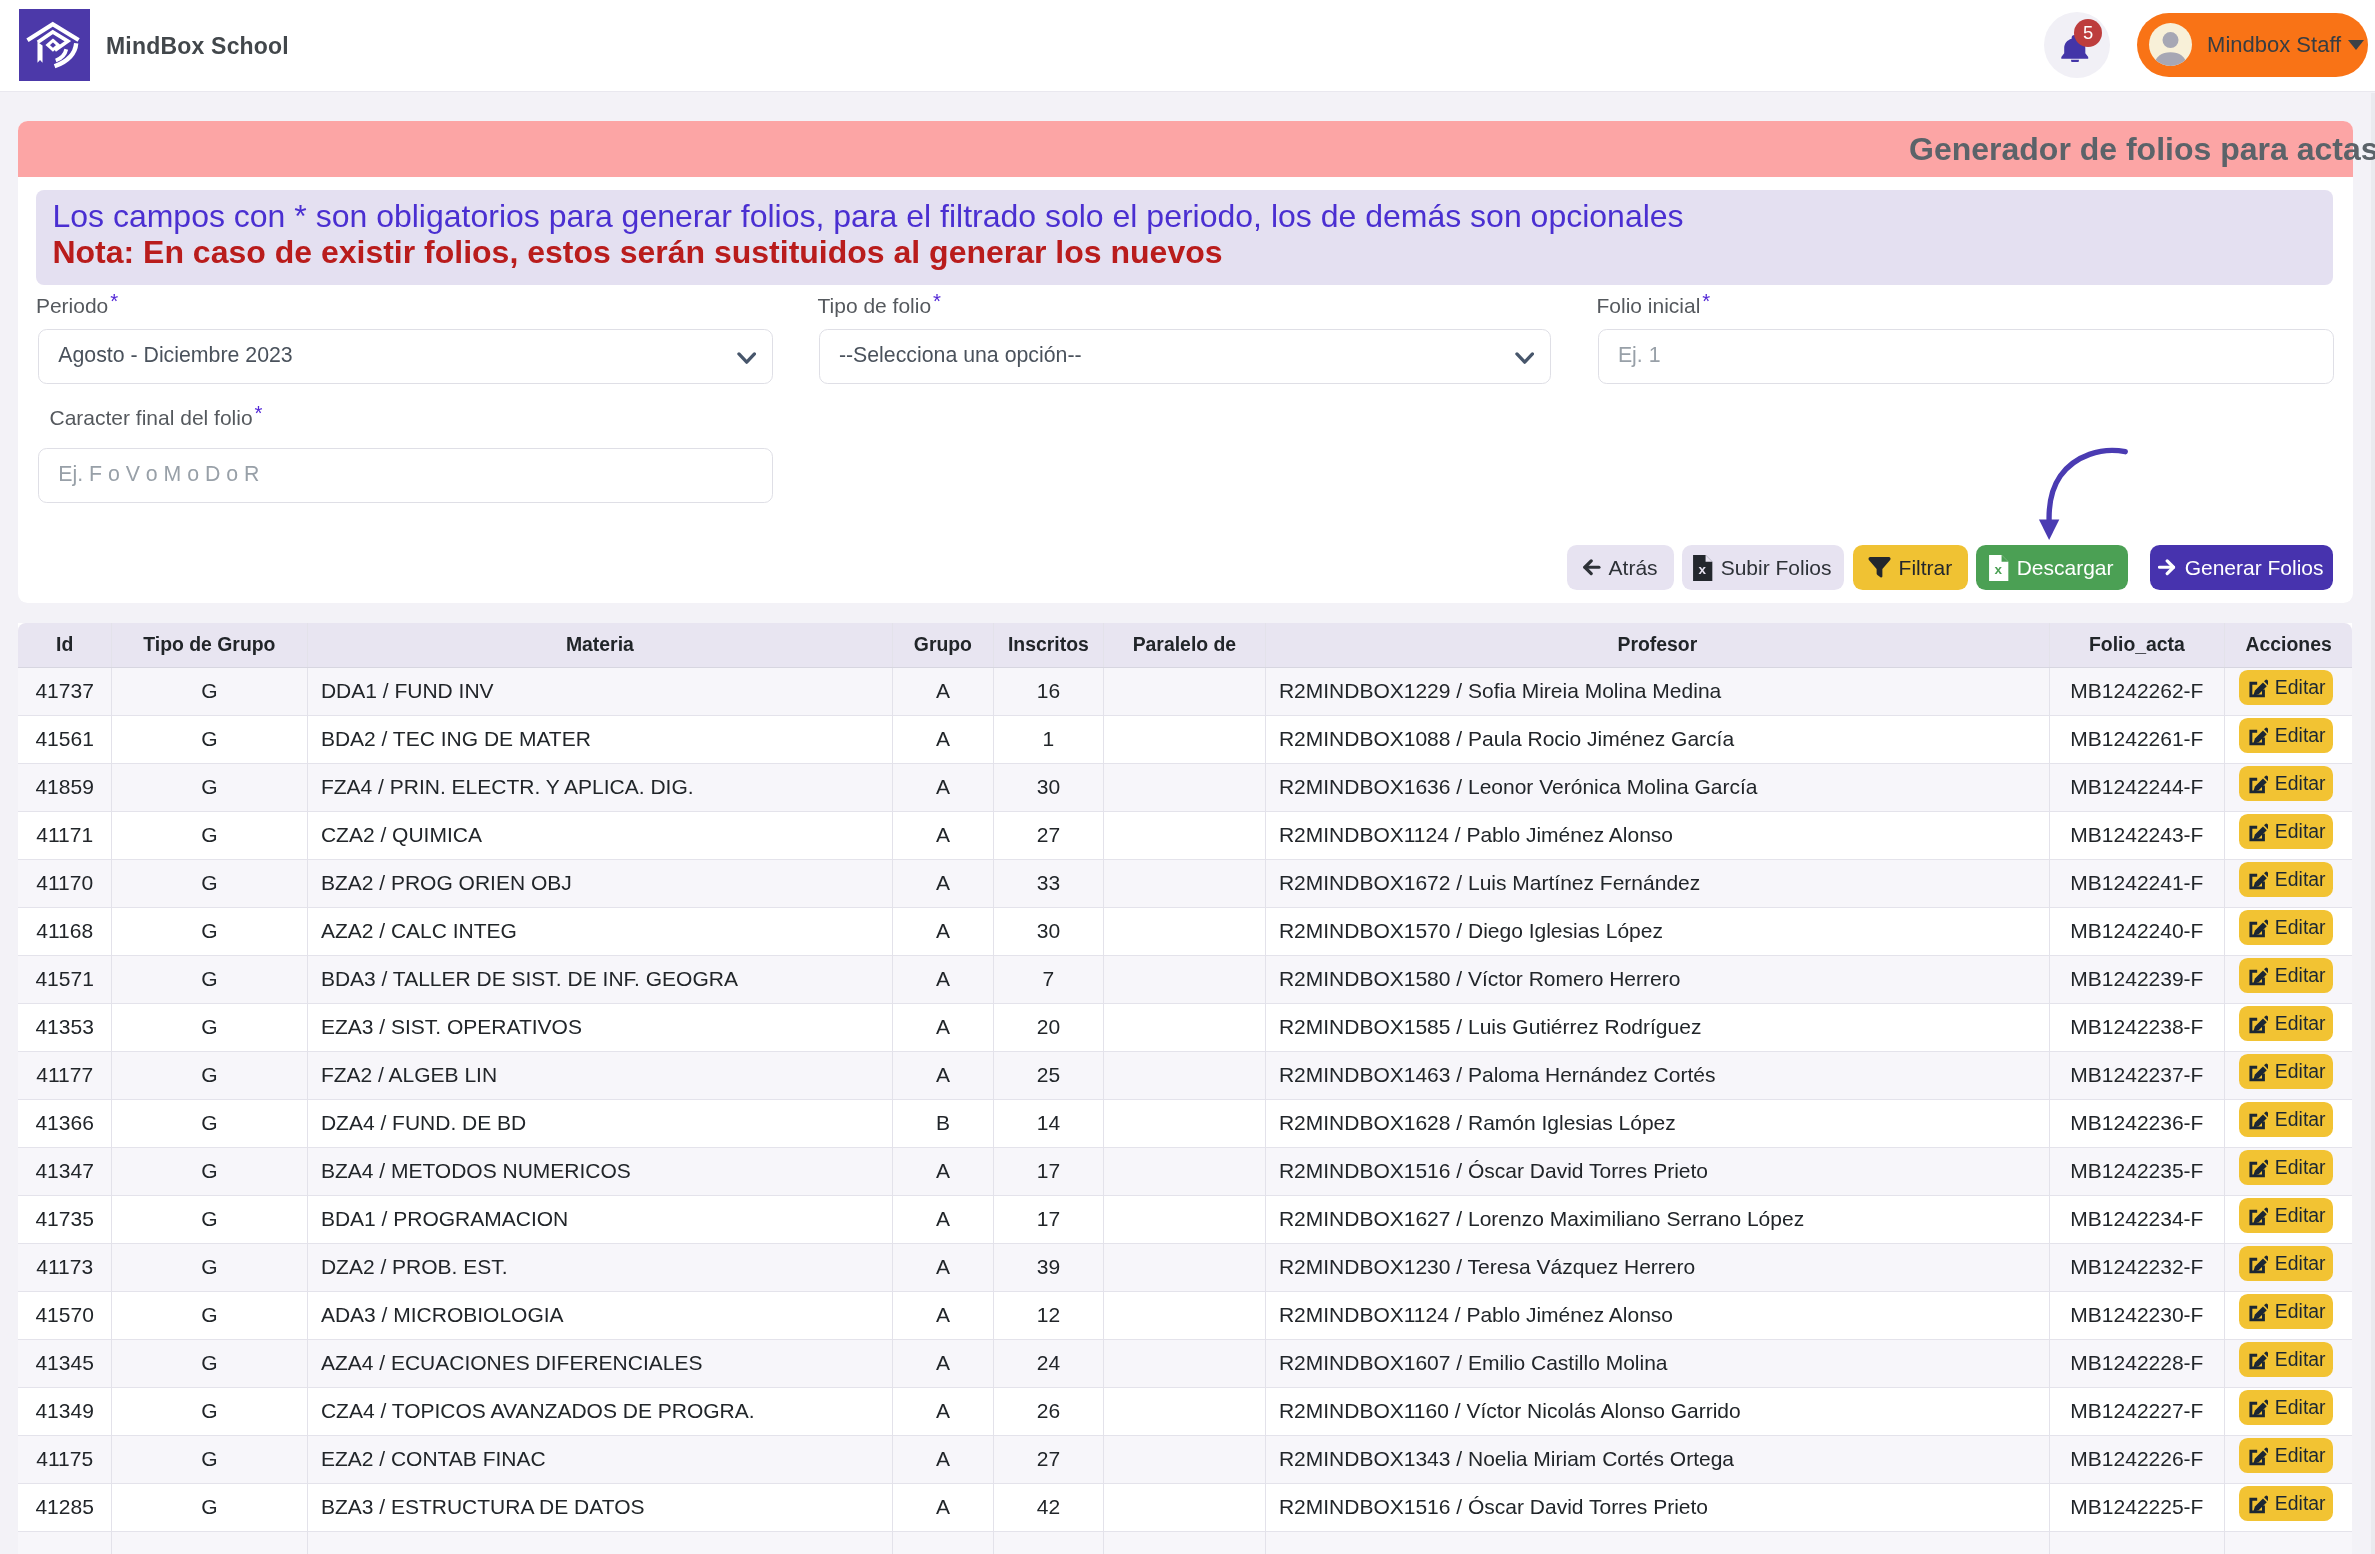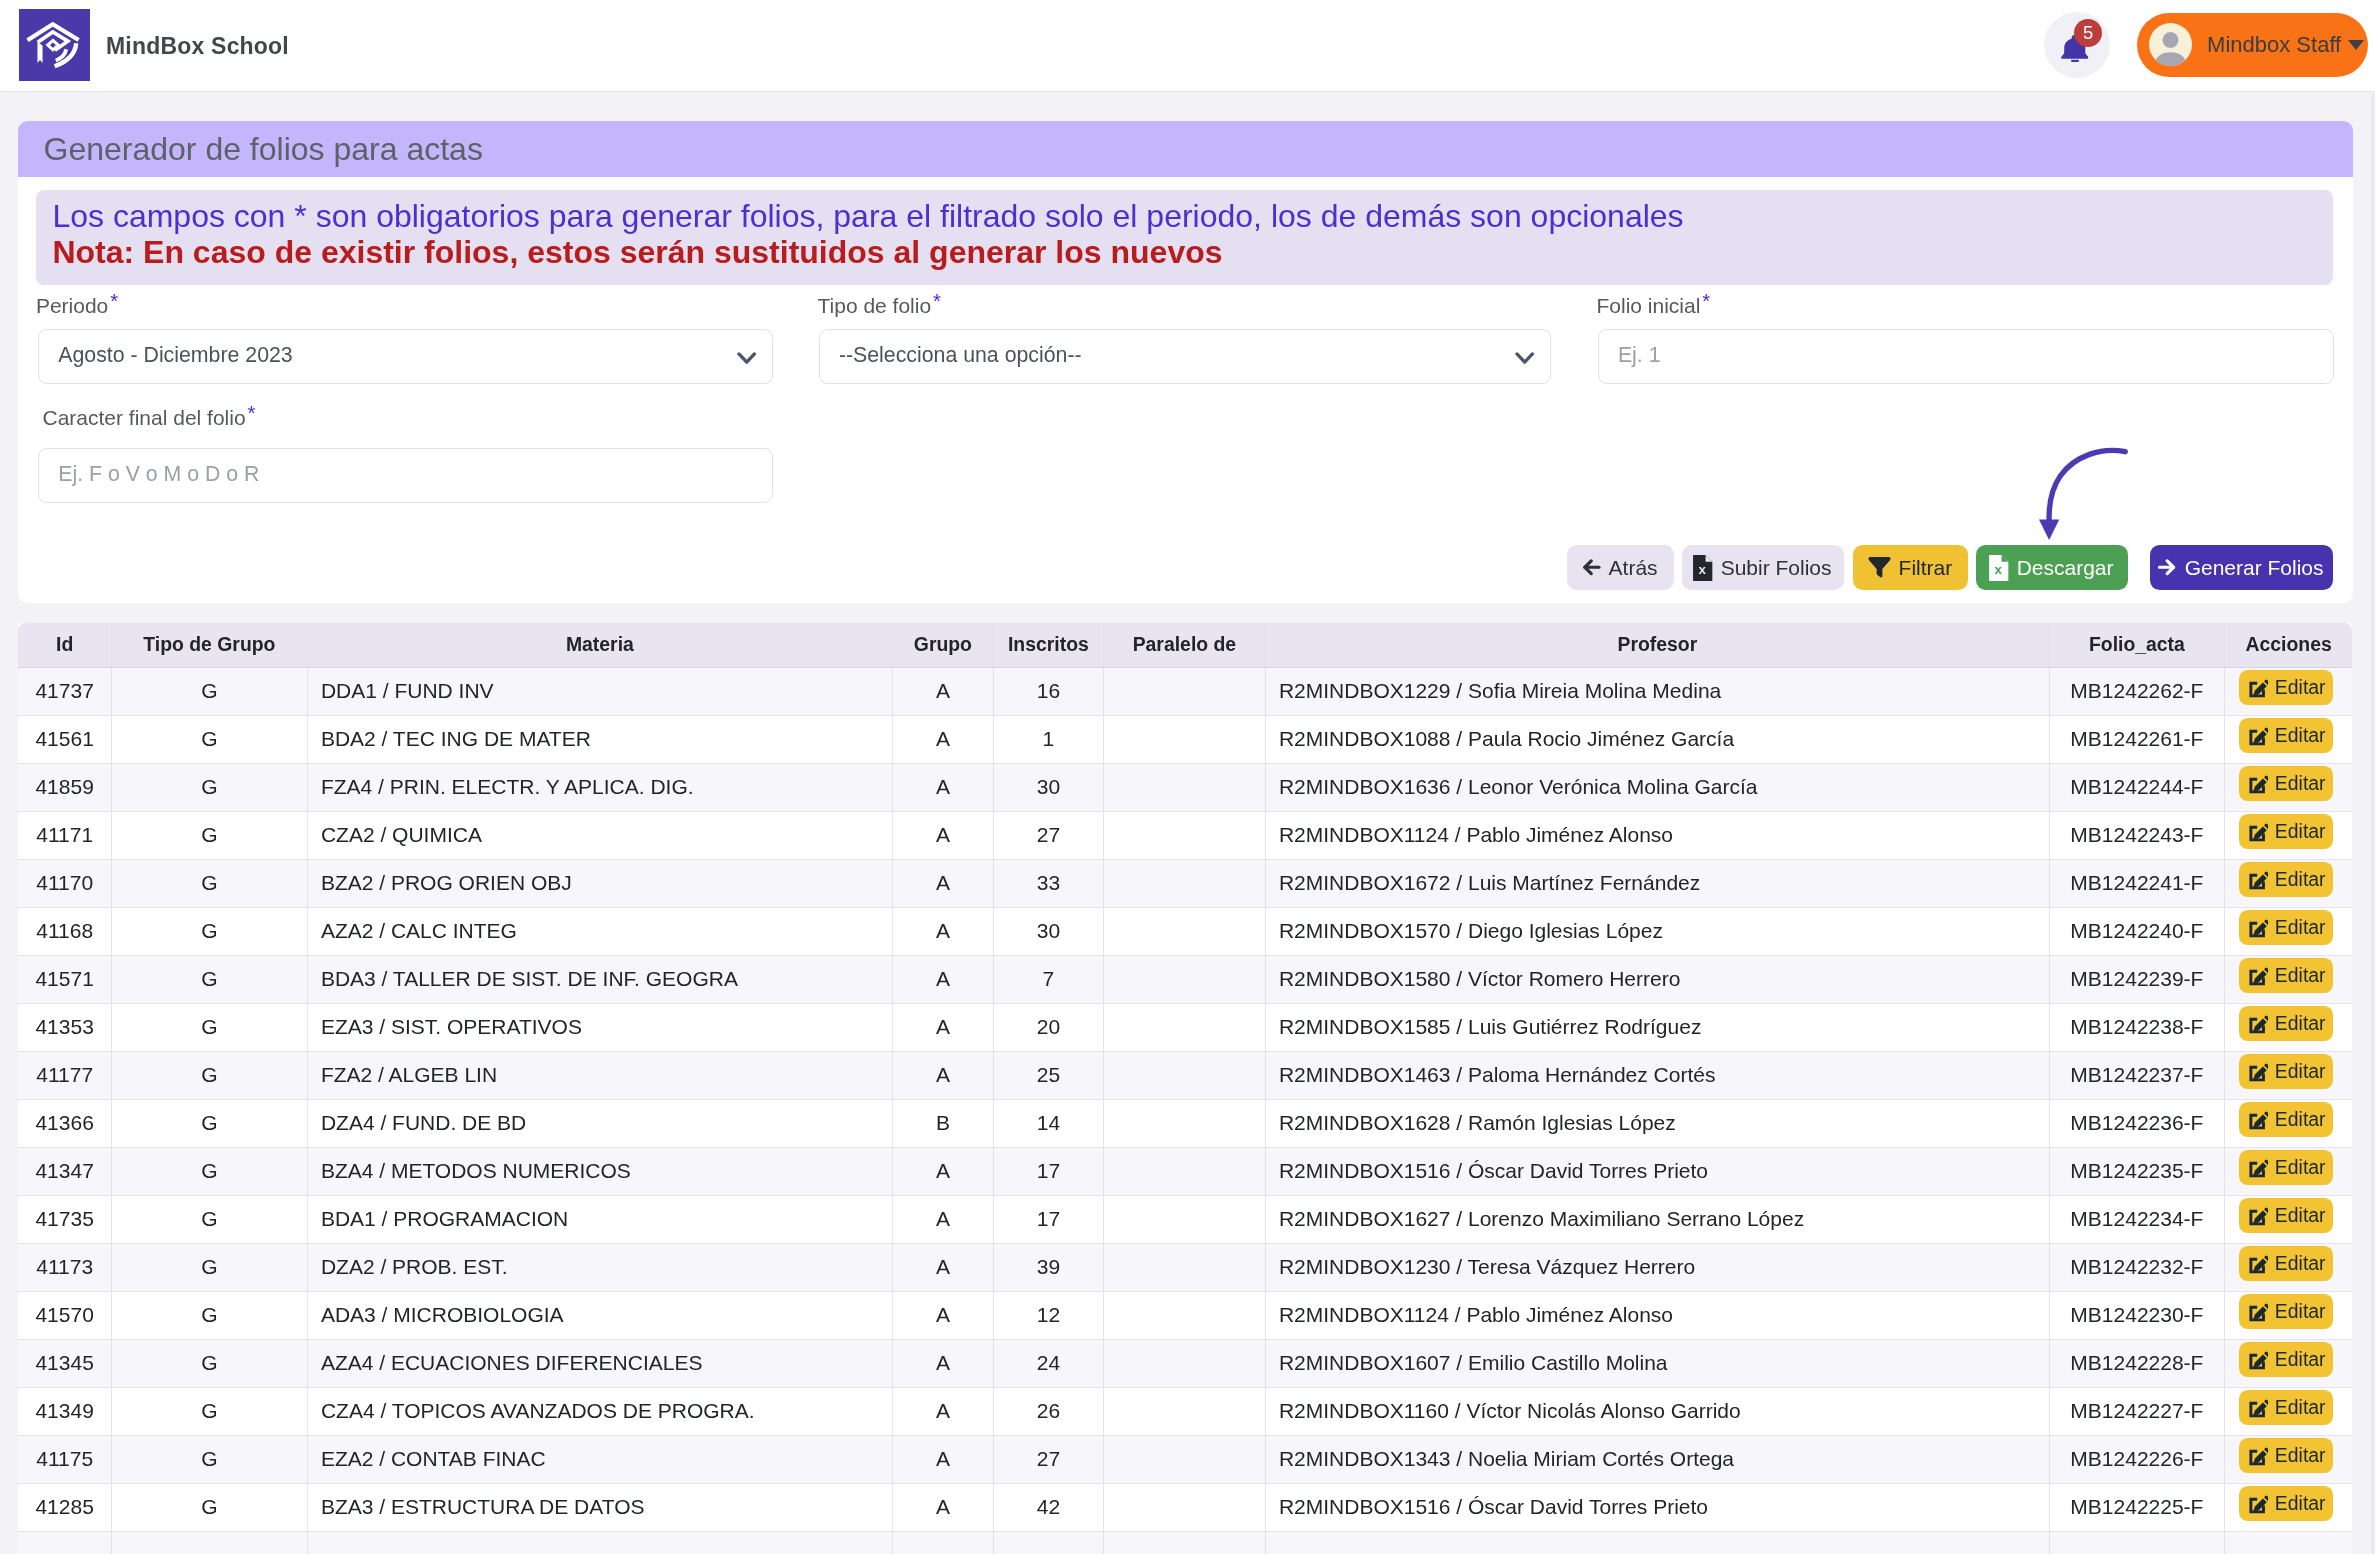--- a/index.html
+++ b/index.html
@@ -10,21 +10,21 @@
 .brand { position:absolute; left:106px; top:0; height:92px; display:flex; align-items:center; font-size:23px; font-weight:700; color:#42474b; letter-spacing:0.2px; }
 .bellwrap { position:absolute; left:2044px; top:11.6px; width:66px; height:66px; border-radius:50%; background:#f1f0f6; }
 .bellwrap svg.bell { position:absolute; left:16.5px; top:23px; }
 .badge { position:absolute; left:30px; top:7.8px; width:28px; height:28px; border-radius:50%; background:#bd3d3d; color:#fff; font-size:18.4px; display:flex; align-items:center; justify-content:center; }
 .pill { position:absolute; left:2137px; top:12.6px; width:231px; height:64px; border-radius:32px; background:#f97316; display:flex; align-items:center; }
 .avatar { width:43px; height:43px; border-radius:50%; background:#f8f0d8; margin-left:11.6px; position:relative; overflow:hidden; flex:none; }
 .uname { font-size:22px; color:#383d42; margin-left:15.5px; white-space:nowrap; }
 .caret { width:0; height:0; border-left:8.2px solid transparent; border-right:8.2px solid transparent; border-top:10.7px solid #3c4146; margin-left:6.8px; }
 
 .card { position:absolute; left:17.5px; top:121px; width:2335px; height:482px; background:#fff; border-radius:9.7px; }
-.cardhead { height:56px; background:#c4b5fd; border-radius:9.7px 9.7px 0 0; display:flex; align-items:center; justify-content:flex-start; font-size:32px; color:#5b6369; }
+.cardhead { height:56px; background:#fca5a5; border-radius:9.7px 9.7px 0 0; display:flex; align-items:center; justify-content:flex-end; font-size:32px; color:#5b6369;font-weight:bold; }
 .cardhead span { position:relative; left:26px; }
 .alert { position:absolute; left:18.4px; top:69px; width:2297px; height:95px; background:#e4e0f1; border-radius:8px; font-size:32px; line-height:36px; padding:7.8px 0 0 16.5px; }
 .al1 { color:#4a2fd1; }
 .al2 { color:#b91c1c;font-weight:bold; }
 .lab { position:absolute; font-size:21px; color:#55595e; }
 .ast { color:#5227d6; font-size:20.4px; position:relative; top:-4.9px; margin-left:1.9px; }
 .field { position:absolute; height:55px; background:#fff; border:1px solid #dfdfe6; border-radius:8.7px; font-size:21.3px; color:#4a525c; display:flex; align-items:center; padding-left:19.4px; padding-bottom:2.9px; }
 .field .ph { color:#98a0a8; }
 .chev { position:absolute; right:15.5px; top:22px; }
 
@@ -108,21 +108,21 @@
   </div>
   <div class="field" style="left:801px; top:208px; width:732px;">--Selecciona una opción--
     <svg class="chev" width="19.4" height="12.6" viewBox="0 0 20 13">
         <path fill="none" stroke="#47566b" stroke-width="3.4" stroke-linecap="round" stroke-linejoin="round" d="M2 2 L10 10.5 L18 2"></path>
       </svg>
   </div>
   <div class="field" style="left:1580px; top:208px; width:736px;">
       <span class="ph">Ej. 1</span>
     </div>
 
-  <div class="lab" style="left:25px; top:285px;">Caracter final del folio<span class="ast">*</span></div>
+  <div class="lab" style="left:32px; top:285px;">Caracter final del folio<span class="ast">*</span></div>
   <div class="field" style="left:20.4px; top:327px; width:735px;">
       <span class="ph">Ej. F o V o M o D o R</span>
     </div>
 
   <div class="btnrow">
     <div class="btn btn-light" style="left:1549px; width:107px;">
       <svg class="pic" width="18.4" height="16.5" viewBox="0 0 19 17">
           <g fill="none" stroke="#2e3238" stroke-width="3.3" stroke-linecap="round" stroke-linejoin="round">
             <path d="M17.5 8.5 H3"></path>
             <path d="M9.5 2 L3 8.5 L9.5 15"></path>

